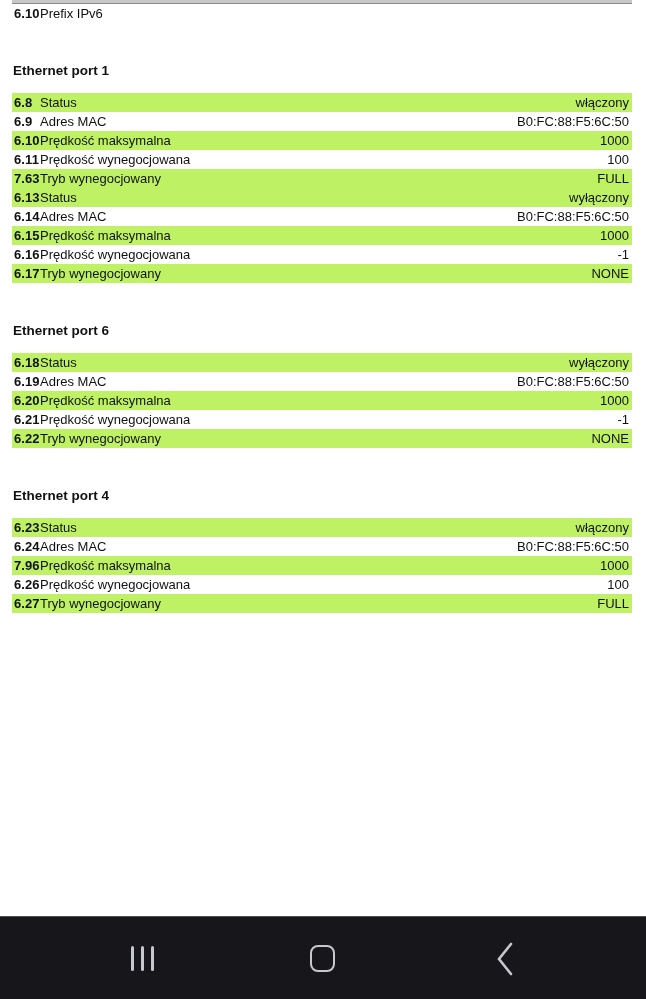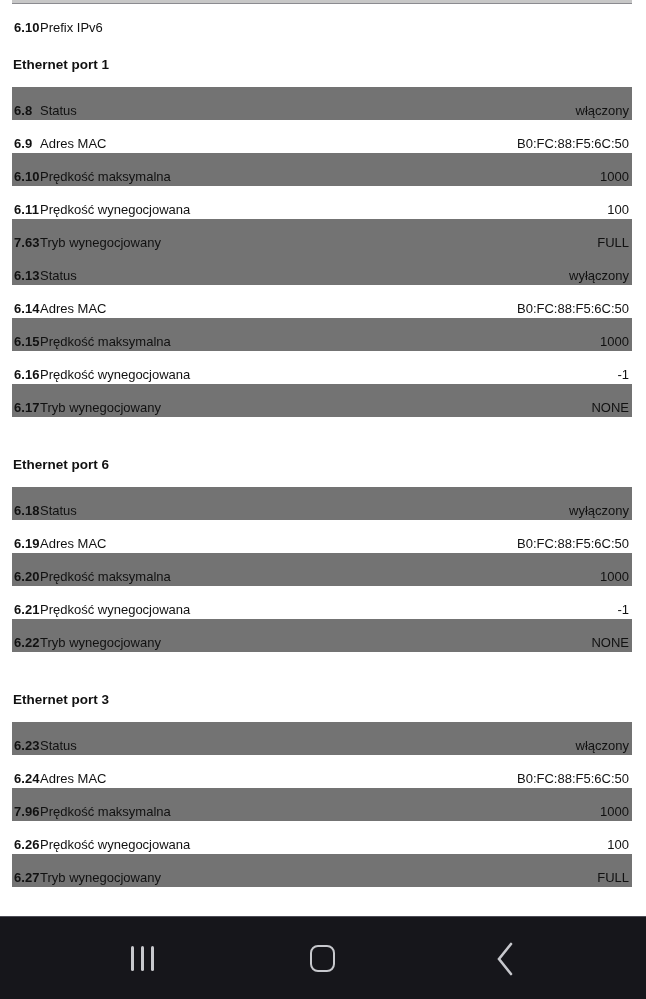--- a/index.html
+++ b/index.html
@@ -10,32 +10,32 @@
     color:#111111;
   }
   
   .top-strip{
     margin:0 14px 0 12px;height:2.5px;background:#c7c7c7;
     border-bottom:1.5px solid #8b8b90;
   }
   
   .row{
     display:flex;align-items:flex-end;
-    height:19px;margin:0 14px 0 12px;padding:14px 3px 0 2px;
+    height:19px;margin:0 14px 0 12px;padding:0 3px 0 2px;
     font-size:13px;line-height:19px;
   }
-  .row.g{background:#737373;}
+  .row.g{background:#bef264;}
   .rid{font-weight:bold;width:26px;flex:0 0 26px;letter-spacing:.1px;}
   .rlabel{flex:1;white-space:nowrap;overflow:hidden;}
   .rvalue{font-weight:normal;text-align:right;white-space:nowrap;}
   .heading{
     font-size:13.5px;font-weight:bold;line-height:15px;
     margin:40px 14px 15px 13px;
   }
-  .heading.first{margin-top:20px;}
+  .heading.first{margin-top:40px;}
   .tbl{margin:0;padding:0;}
   
   .navbar{
     position:absolute;left:0;top:916px;width:646px;height:83px;
     background:#16161b;border-top:1px solid #4e4e57;box-sizing:border-box;
   }
   .nav-slot{position:absolute;top:0;height:83px;display:flex;align-items:center;justify-content:center;transform:translateX(-50%);cursor:pointer;}
   .slot-recents{left:142px;width:60px;}
   .slot-home{left:322px;width:60px;}
   .slot-back{left:505px;width:60px;}
@@ -140,21 +140,21 @@
     </div>
     <div class="row g">
       <span class="rid">6.22</span>
       <span class="rlabel">Tryb wynegocjowany</span>
       <span class="rvalue">NONE</span>
     </div>
   </div>
 </div>
 
 <div class="section">
-  <div class="heading">Ethernet port 3</div>
+  <div class="heading">Ethernet port 4</div>
   <div class="tbl">
     <div class="row g">
       <span class="rid">6.23</span>
       <span class="rlabel">Status</span>
       <span class="rvalue">włączony</span>
     </div>
     <div class="row">
       <span class="rid">6.24</span>
       <span class="rlabel">Adres MAC</span>
       <span class="rvalue">B0:FC:88:F5:6C:50</span>

